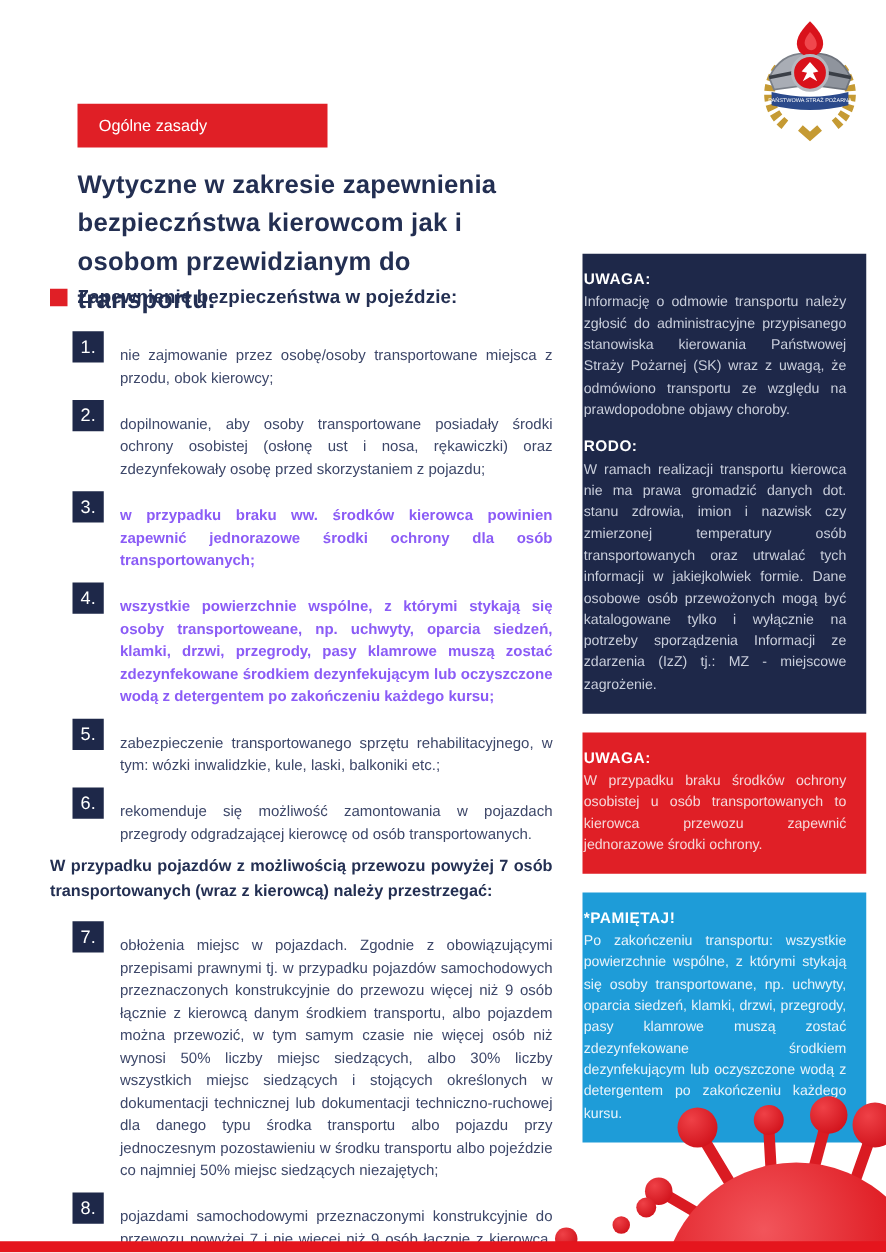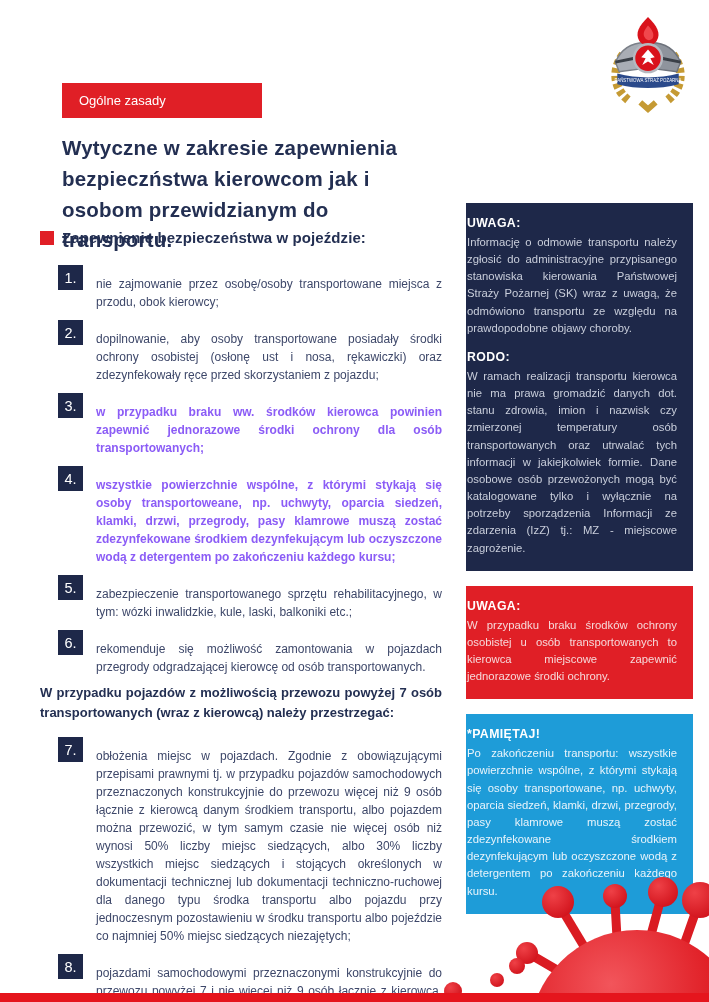--- a/index.html
+++ b/index.html
@@ -96,21 +96,21 @@
       <span class="red-bullet"></span>
       <span class="section-head-text">Zapewnienie bezpieczeństwa w pojeździe:</span>
     </div>
 
     <div class="item">
       <div class="numbox">1.</div>
       <div class="itext">nie zajmowanie przez osobę/osoby transportowane miejsca z przodu, obok kierowcy;</div>
     </div>
     <div class="item">
       <div class="numbox">2.</div>
-      <div class="itext">dopilnowanie, aby osoby transportowane posiadały środki ochrony osobistej (osłonę ust i nosa, rękawiczki) oraz zdezynfekowały ręce przed skorzystaniem z pojazdu;</div>
+      <div class="itext">dopilnowanie, aby osoby transportowane posiadały środki ochrony osobistej (osłonę ust i nosa, rękawiczki) oraz zdezynfekowały osobę przed skorzystaniem z pojazdu;</div>
     </div>
     <div class="item bold">
       <div class="numbox">3.</div>
       <div class="itext">w przypadku braku ww. środków kierowca powinien zapewnić jednorazowe środki ochrony dla osób transportowanych;</div>
     </div>
     <div class="item bold">
       <div class="numbox">4.</div>
       <div class="itext">wszystkie powierzchnie wspólne, z którymi stykają się osoby transportoweane, np. uchwyty, oparcia siedzeń, klamki, drzwi, przegrody, pasy klamrowe muszą zostać zdezynfekowane środkiem dezynfekującym lub oczyszczone wodą z detergentem po zakończeniu każdego kursu;</div>
     </div>
     <div class="item">
@@ -145,21 +145,21 @@
       <div class="shead">UWAGA:</div>
       <div class="stext">Informację o odmowie transportu należy zgłosić do administracyjne przypisanego stanowiska kierowania Państwowej Straży Pożarnej (SK) wraz z uwagą, że odmówiono transportu ze względu na prawdopodobne objawy choroby.</div>
       <div class="rodo-block">
         <div class="shead">RODO:</div>
         <div class="stext">W ramach realizacji transportu kierowca nie ma prawa gromadzić danych dot. stanu zdrowia, imion i nazwisk czy zmierzonej temperatury osób transportowanych oraz utrwalać tych informacji w jakiejkolwiek formie. Dane osobowe osób przewożonych mogą być katalogowane tylko i wyłącznie na potrzeby sporządzenia Informacji ze zdarzenia (IzZ) tj.: MZ - miejscowe zagrożenie.</div>
       </div>
     </div>
 
     <div class="sbox box-red">
       <div class="shead">UWAGA:</div>
-      <div class="stext">W przypadku braku środków ochrony osobistej u osób transportowanych to kierowca miejscowe zapewnić jednorazowe środki ochrony.</div>
+      <div class="stext">W przypadku braku środków ochrony osobistej u osób transportowanych to kierowca przewozu zapewnić jednorazowe środki ochrony.</div>
     </div>
 
     <div class="sbox box-blue">
       <div class="shead">*PAMIĘTAJ!</div>
       <div class="stext">Po zakończeniu transportu: wszystkie powierzchnie wspólne, z którymi stykają się osoby transportowane, np. uchwyty, oparcia siedzeń, klamki, drzwi, przegrody, pasy klamrowe muszą zostać zdezynfekowane środkiem dezynfekującym lub oczyszczone wodą z detergentem po zakończeniu każdego kursu.</div>
     </div>
 
   </div>
 
   <div class="virus">

